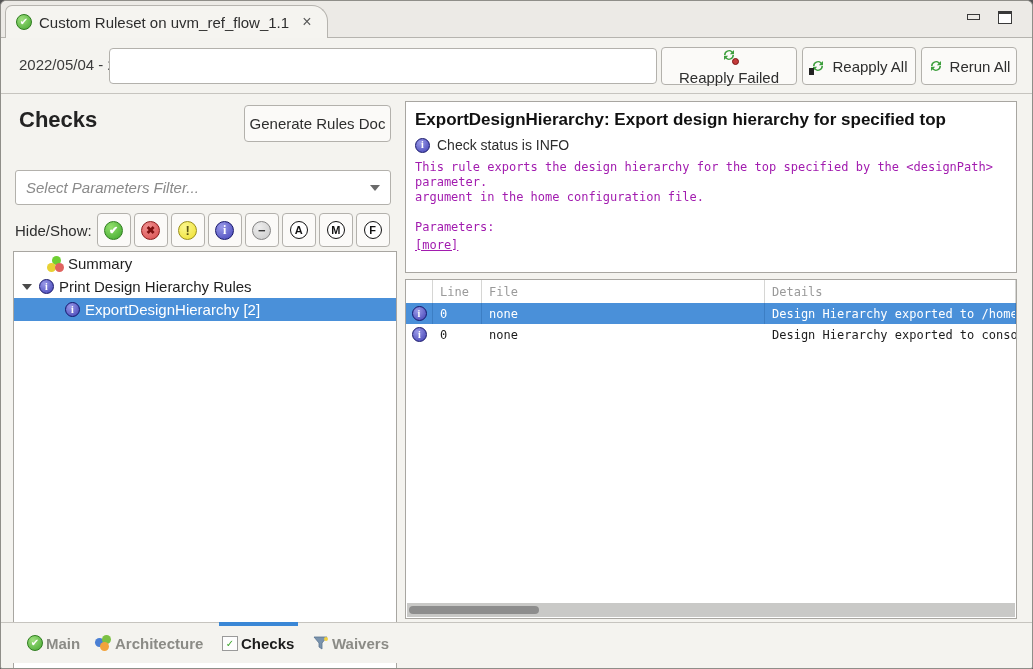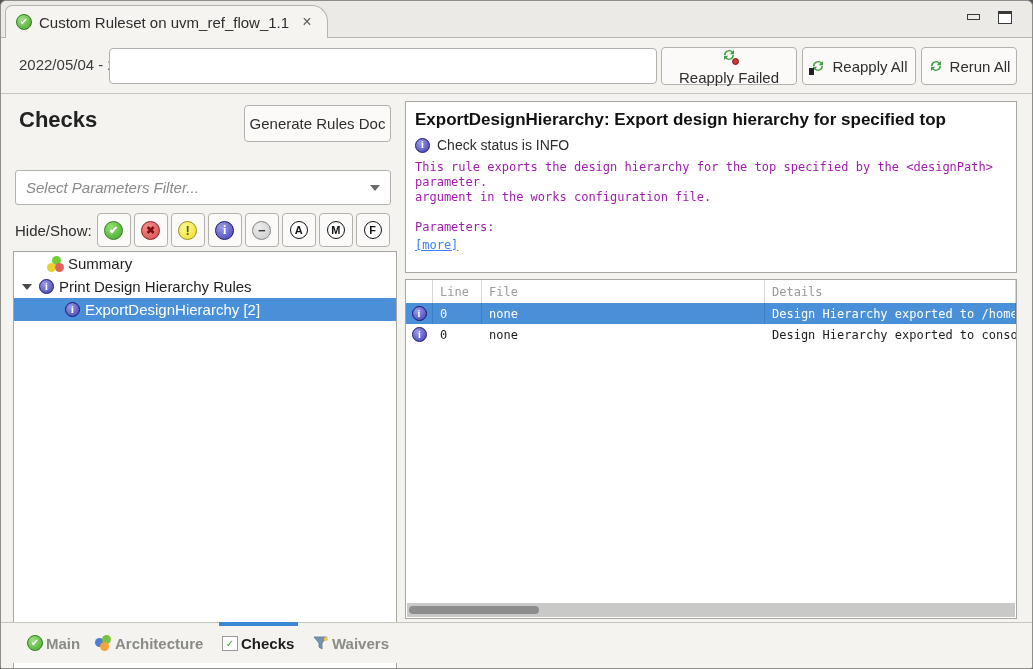--- a/index.html
+++ b/index.html
@@ -153,21 +153,21 @@
   
   .desc-box {
     position: absolute; left: 404px; top: 100px; width: 612px; height: 172px;
     background: #fff; border: 1px solid #a8a6a1; padding: 8px 9px; overflow: hidden;
   }
   .desc-title { font-size: 17px; font-weight: bold; color: #111; margin-bottom: 7px; }
   .desc-status { display: flex; align-items: center; gap: 7px; font-size: 14px; color: #2d2d2d; margin-bottom: 7px; }
   .mono { font-family: "DejaVu Sans Mono", "Liberation Mono", monospace; font-size: 12px; color: #a21caf; }
   .desc-line { line-height: 15px; white-space: pre; }
   .desc-params { line-height: 15px; margin-top: 15px; }
-  .more-link { display: inline-block; color: #3b82f6; text-decoration: underline; cursor: pointer; line-height: 14px; }
+  .more-link { display: inline-block; color: #a21caf; text-decoration: underline; cursor: pointer; line-height: 14px; }
   
   .table-box {
     position: absolute; left: 404px; top: 278px; width: 612px; height: 340px;
     background: #fff; border: 1px solid #a8a6a1; overflow: hidden;
   }
   .rt-row { display: flex; align-items: center; white-space: nowrap; }
   .rt-head { height: 23px; color: #9a9a9a; }
   .rt-head .cell { border-right: 1px solid #d6d6d4; height: 100%; display: flex; align-items: center; }
   .rt-data { height: 21px; color: #1c1c1c; cursor: pointer; }
   .rt-data.selected { background: #4a90d9; color: #fff; }
@@ -322,21 +322,21 @@
   </div>
 
   <div class="desc-box">
     <div class="desc-title">ExportDesignHierarchy: Export design hierarchy for specified top</div>
     <div class="desc-status">
       <span class="info-ico">i</span>
       <span>Check status is INFO</span>
     </div>
     <div class="mono desc-line">This rule exports the design hierarchy for the top specified by the &lt;designPath&gt;</div>
     <div class="mono desc-line">parameter.</div>
-    <div class="mono desc-line">argument in the works configuration file.</div>
+    <div class="mono desc-line">argument in the home configuration file.</div>
     <div class="mono desc-params">Parameters:</div>
     <span class="mono more-link">[more]</span>
   </div>
 
   <div class="table-box">
     <div class="rt-row rt-head mono">
       <span class="cell col-icon"></span>
       <span class="cell col-line">Line</span>
       <span class="cell col-file">File</span>
       <span class="cell col-details">Details</span>

